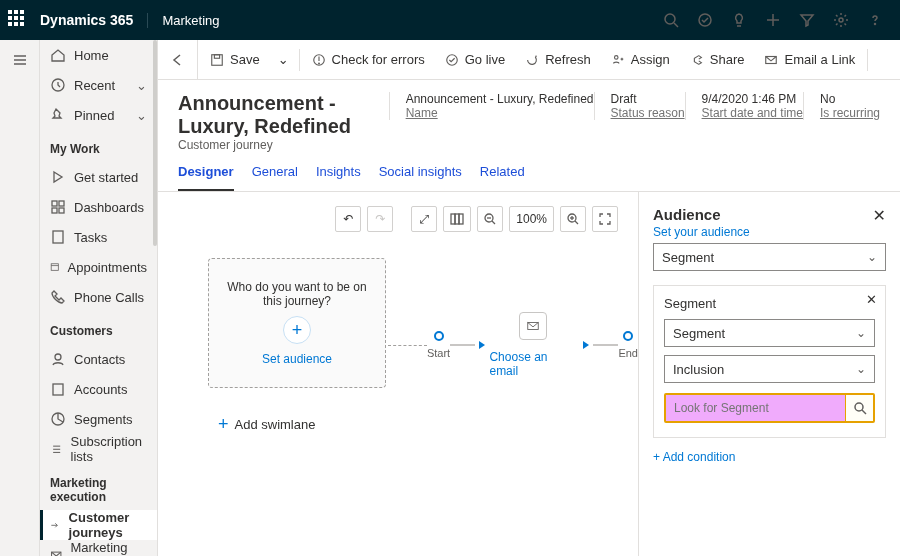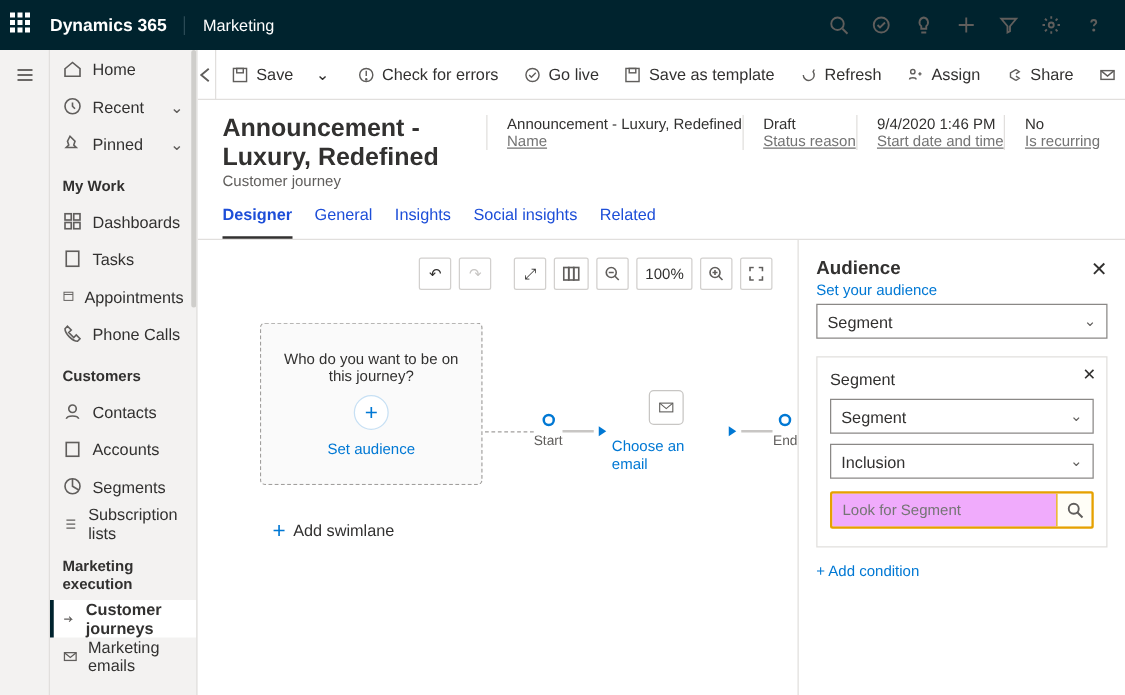--- a/index.html
+++ b/index.html
@@ -194,20 +194,28 @@
           </svg>
         </span>
         <span>Pinned</span>
         <span class="chv">⌄</span>
       </div>
 
     <div class="navgroup">My Work</div>
     <div class="navitem">
         <span class="nicon">
           <svg viewBox="0 0 16 16" fill="none" stroke-width="1.3">
+            <path d="M4 3l8 5-8 5z"></path>
+          </svg>
+        </span>
+        <span>Get started</span>
+      </div>
+    <div class="navitem">
+        <span class="nicon">
+          <svg viewBox="0 0 16 16" fill="none" stroke-width="1.3">
             <rect x="2" y="2" width="5" height="5"></rect>
             <rect x="9" y="2" width="5" height="5"></rect>
             <rect x="2" y="9" width="5" height="5"></rect>
             <rect x="9" y="9" width="5" height="5"></rect>
           </svg>
         </span>
         <span>Dashboards</span>
       </div>
     <div class="navitem">
         <span class="nicon">
@@ -319,27 +327,20 @@
             <circle cx="8" cy="12" r="0.5"></circle>
           </svg>
           <span>Check for errors</span>
         </div>
       <div class="cmd">
           <svg viewBox="0 0 16 16" fill="none" stroke="#107c10" stroke-width="1.3">
             <circle cx="8" cy="8" r="6"></circle>
             <path d="M5 8l2 2 4-4"></path>
           </svg>
           <span>Go live</span>
-        </div>
-      <div class="cmd">
-          <svg viewBox="0 0 16 16" fill="none" stroke="#605e5c" stroke-width="1.3">
-            <rect x="2" y="2" width="12" height="12"></rect>
-            <rect x="5" y="2" width="6" height="4"></rect>
-          </svg>
-          <span>Save as template</span>
         </div>
       <div class="cmd">
           <svg viewBox="0 0 16 16" fill="none" stroke="#605e5c" stroke-width="1.3">
             <path d="M3 8a5 5 0 109-3l1-2"></path>
           </svg>
           <span>Refresh</span>
         </div>
       <div class="cmd">
           <svg viewBox="0 0 16 16" fill="none" stroke="#605e5c" stroke-width="1.3">
             <circle cx="6" cy="5" r="2"></circle>

